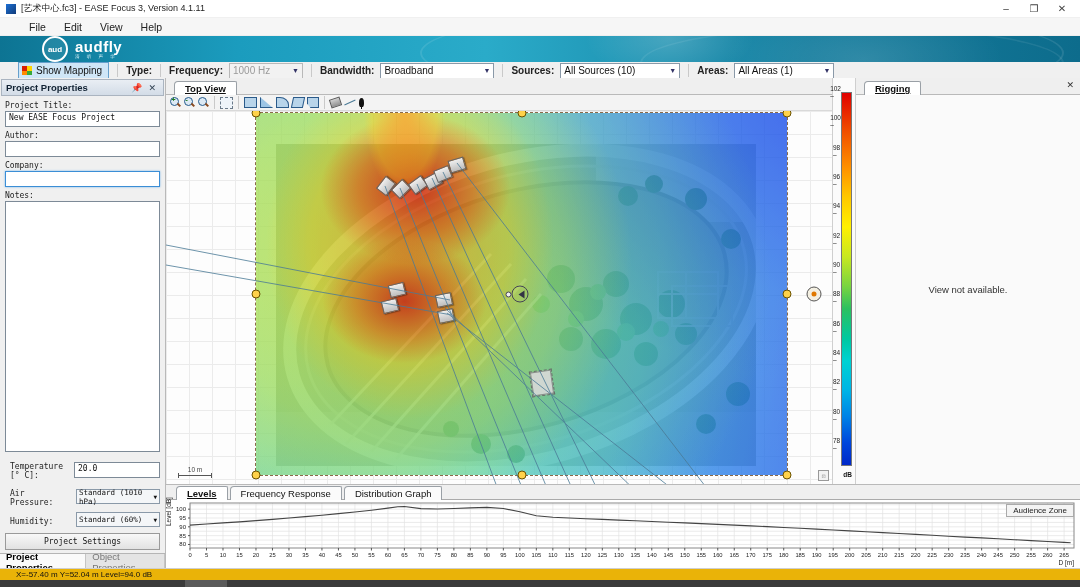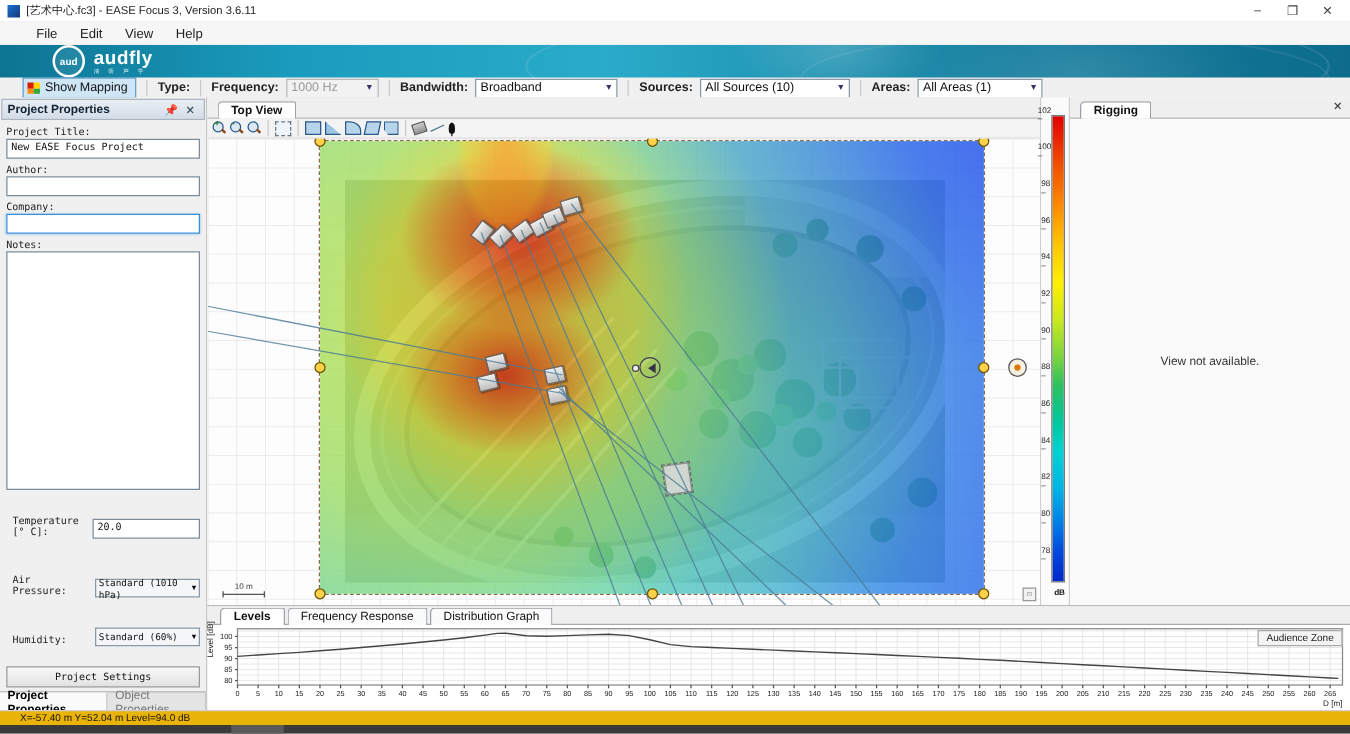--- a/index.html
+++ b/index.html
@@ -40,36 +40,36 @@
   #main{position:absolute;top:78px;left:0;right:0;bottom:18px;display:flex;}
   
   #leftcol{width:166px;background:#f0f0f0;border-right:1px solid #b9b9b9;display:flex;flex-direction:column;position:relative;}
   #pp-header{height:15px;background:linear-gradient(#e9eef4,#d3dce7);border:1px solid #aab4c0;display:flex;align-items:center;padding:0 4px;margin:1px;}
   #pp-header b{flex:1;font-size:9.5px;color:#123;}
   .hbtn{font-size:9px;color:#345;padding:0 3px;}
   #leftcol .flabel{font-family:"DejaVu Sans Mono",monospace;font-size:8px;color:#222;margin:4px 5px 1px 5px;}
   .finput{font-family:"DejaVu Sans Mono",monospace;font-size:8px;background:#fff;border:1px solid #7d8a97;height:12px;margin:0 5px;padding:1px 3px;color:#111;}
   .finput.focused{border:1px solid #3b8ed6;box-shadow:0 0 2px #7db8e8;}
   #notes-box{flex:1;margin:0 5px 4px 5px;background:#fff;border:1px solid #7d8a97;}
-  .envrow{display:flex;align-items:flex-end;margin:12px 5px;gap:3px;}
+  .envrow{display:flex;align-items:center;margin:2px 5px;gap:3px;}
   .envrow .flabel{margin:0;flex:1;}
   .envrow .eval{width:78px;}
   .envsel{width:78px;font-family:"DejaVu Sans Mono",monospace;font-size:7.5px;background:#f4f6f8;border:1px solid #8a99a8;height:13px;display:flex;align-items:center;justify-content:space-between;padding:0 2px;}
   #proj-settings{margin:4px 5px 3px 5px;height:15px;background:linear-gradient(#f8f8f8,#e2e2e2);border:1px solid #9a9a9a;font-family:"DejaVu Sans Mono",monospace;font-size:8px;display:flex;align-items:center;justify-content:center;}
   #left-tabs{height:15px;display:flex;border-top:1px solid #b5b5b5;background:#e4e4e4;}
   #left-tabs .ltab{padding:1px 6px;font-size:9.5px;color:#777;border-right:1px solid #c5c5c5;display:flex;align-items:center;}
   #left-tabs .ltab.active{background:#fafafa;color:#000;font-weight:bold;}
   
   #rightcol{flex:1;display:flex;flex-direction:column;position:relative;}
   #viewsrow{flex:1;display:flex;min-height:0;}
   
   #centerview{width:666px;display:flex;flex-direction:column;border-right:1px solid #cfcfcf;background:#fbfbfb;}
   .tabbar{height:16px;background:#efefef;border-bottom:1px solid #b9b9b9;display:flex;align-items:flex-end;padding-left:8px;position:relative;}
   .vtab{background:#fbfbfb;border:1px solid #9aa0a6;border-bottom:none;padding:1px 10px;font-size:9.5px;border-radius:4px 2px 0 0;transform:translateY(1px);}
-  .vtab.activetab{font-weight:bold;background:#fff;}
+  .vtab.activetab{font-weight:bold;background:#fff;text-decoration:underline;}
   #icontoolbar{height:15px;background:#f3f3f3;border-bottom:1px solid #d9d9d9;display:flex;align-items:center;gap:3px;padding-left:4px;}
   .mag{width:11px;height:11px;position:relative;}
   .mag:before{content:"";position:absolute;left:0;top:0;width:7px;height:7px;border:1.4px solid #245a8c;border-radius:50%;background:#dce9f4;}
   .mag:after{content:"";position:absolute;left:7px;top:7px;width:4px;height:1.6px;background:#8a4a20;transform:rotate(45deg);}
   .mag .sign{position:absolute;left:1.5px;top:-1px;font-size:7px;font-weight:bold;color:#1d7a1d;}
   .zoomwin{width:11px;height:10px;border:1px dashed #6a7a8a;background:#eef4fa;}
   .shape{height:9px;background:#b8d4ea;border:1px solid #2a5a8a;}
   .sh1{width:11px;}
   .sh2{width:11px;clip-path:polygon(0 0,100% 100%,0 100%);background:#9cc4e4;}
   .sh3{width:11px;border-radius:0 70% 0 0;}
@@ -128,21 +128,21 @@
   #statusbar{position:absolute;left:0;right:0;bottom:7px;height:11px;background:#eab308;border-top:1px solid #cfcfcf;font-size:8px;color:#111;display:flex;align-items:center;padding-left:16px;}
   #taskstrip{position:absolute;left:0;right:0;bottom:0;height:7px;background:#3a3a3a;}
   #taskstrip i{position:absolute;left:185px;width:42px;top:0;bottom:0;background:#5a5a5a;}
   svg text{font-family:"Liberation Sans",sans-serif;}
 </style>
 </head>
 <body>
 
 <div id="titlebar">
   <div id="title-icon"></div>
-  <div id="title-text">[艺术中心.fc3] - EASE Focus 3, Version 3.6.11</div>
+  <div id="title-text">[艺术中心.fc3] - EASE Focus 3, Version 4.1.11</div>
   <div class="winbtn">–</div>
   <div class="winbtn">❐</div>
   <div class="winbtn">✕</div>
 </div>
 
 <div id="menubar">
     <span>File</span>
     <span>Edit</span>
     <span>View</span>
     <span>Help</span>

